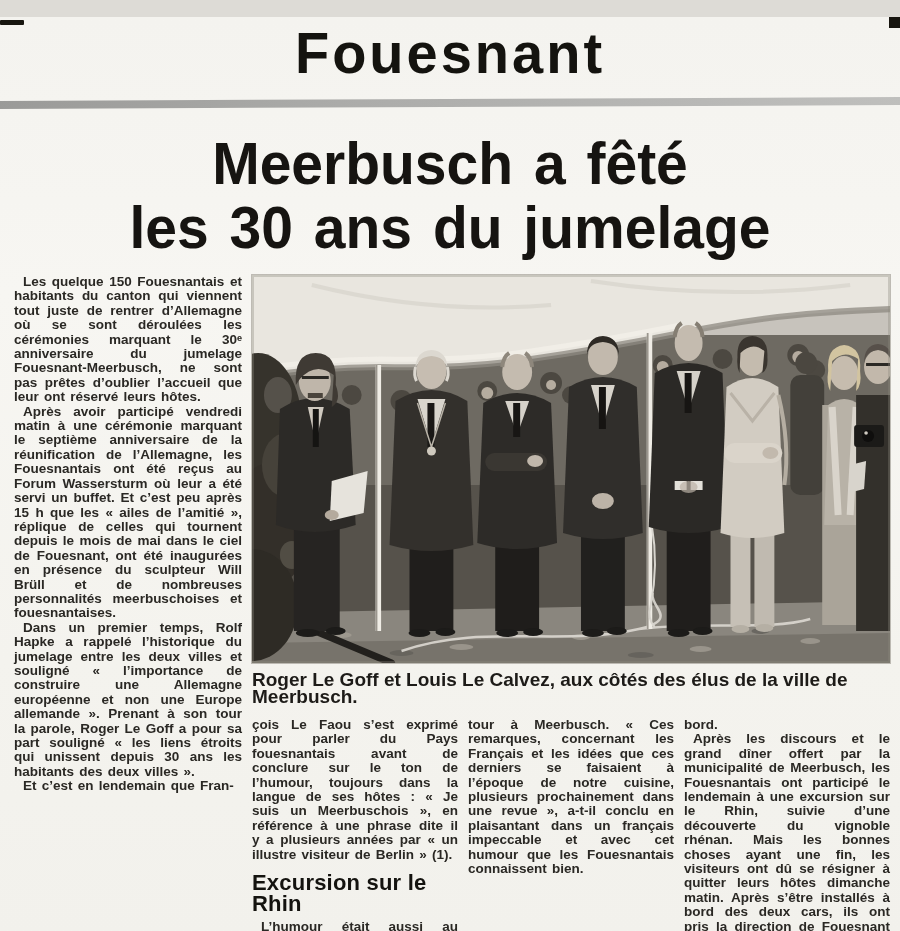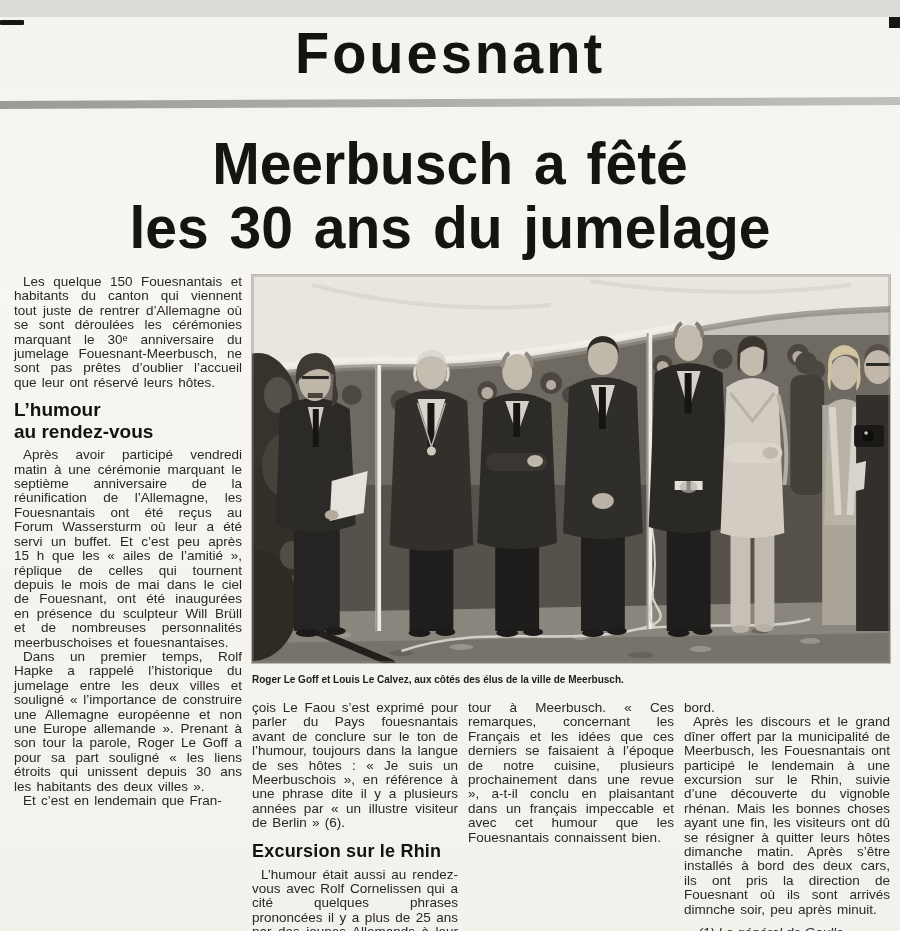--- a/index.html
+++ b/index.html
@@ -25,31 +25,31 @@
     letter-spacing:0px;word-spacing:5px;transform:scaleY(1.03);
   }
   .headline .hl-line{display:block;}
   
   .content{position:absolute;top:258px;left:14px;width:876px;bottom:0;display:flex;}
   .col{min-width:0;}
   .col-1{width:228px;flex:none;margin-right:10px;}
   .right-zone{flex:1;display:flex;flex-direction:column;}
   .body-p{
     margin:0;font-size:13.5px;line-height:14.4px;text-align:justify;
-    text-align-last:left;text-indent:9px;color:#2a2824;word-spacing:1.5px;
+    text-align-last:left;text-indent:9px;color:#2a2824;word-spacing:1.5px;font-weight:bold;
   }
   .subhead{
     margin:9px 0 5px 0;font-size:19px;line-height:22px;font-weight:bold;color:#14130f;
   }
   .subhead .sh-line{display:block;}
-  .subhead-rhin{margin:10px 0 6px 0;font-size:18px;line-height:21px;font-weight:bold;color:#14130f;letter-spacing:.2px;}
+  .subhead-rhin{margin:10px 0 6px 0;font-size:22px;line-height:21px;font-weight:bold;color:#14130f;letter-spacing:.2px;}
   .photo-frame{width:638px;height:388px;flex:none;outline:1px solid rgba(120,115,105,.45);}
   .photo-frame svg{display:block;width:100%;height:100%;}
   .caption{
-    margin:8px 0 0 0;font-size:10px;line-height:17px;font-weight:bold;color:#1d1b18;
+    margin:8px 0 0 0;font-size:19px;line-height:17px;font-weight:bold;color:#1d1b18;
   }
   .cols-row{display:flex;gap:10px;margin-top:13px;flex:1;}
   .cols-row .col{flex:1;}
   .footnote{
     margin:8px 0 0 0;font-size:13.5px;line-height:15px;font-style:italic;
     text-indent:14px;color:#2a2824;text-align:left;
   }
   
   .artifact-tl{position:absolute;top:3px;left:0;width:24px;height:5px;background:#17150f;border-radius:1px;}
   .artifact-tr{position:absolute;top:0;right:0;width:11px;height:11px;background:#17150f;}
@@ -70,24 +70,20 @@
 
   <h1 class="headline" style="margin:0;">
     <span class="hl-line">Meerbusch a fêté</span>
     <span class="hl-line">les 30 ans du jumelage</span>
   </h1>
 
   <div class="content">
 
     <div class="col col-1">
       <p class="body-p">Les quelque 150 Fouesnantais et habitants du canton qui viennent tout juste de rentrer d’Allemagne où se sont déroulées les cérémonies marquant le 30ᵉ anniversaire du jumelage Fouesnant-Meerbusch, ne sont pas prêtes d’oublier l’accueil que leur ont réservé leurs hôtes.</p>
-      <h3 class="subhead">
-        <span class="sh-line">L’humour</span>
-        <span class="sh-line">au rendez-vous</span>
-      </h3>
       <p class="body-p">Après avoir participé vendredi matin à une cérémonie marquant le septième anniversaire de la réunification de l’Allemagne, les Fouesnantais ont été reçus au Forum Wassersturm où leur a été servi un buffet. Et c’est peu après 15 h que les « ailes de l’amitié », réplique de celles qui tournent depuis le mois de mai dans le ciel de Fouesnant, ont été inaugurées en présence du sculpteur Will Brüll et de nombreuses personnalités meerbuschoises et fouesnantaises.</p>
       <p class="body-p">Dans un premier temps, Rolf Hapke a rappelé l’historique du jumelage entre les deux villes et souligné « l’importance de construire une Allemagne européenne et non une Europe allemande ». Prenant à son tour la parole, Roger Le Goff a pour sa part souligné « les liens étroits qui unissent depuis 30 ans les habitants des deux villes ».</p>
       <p class="body-p">Et c’est en lendemain que Fran-</p>
     </div>
 
     <div class="right-zone">
 
       <figure class="photo-frame" style="margin:0;">
         <svg viewBox="0 0 640 388" preserveAspectRatio="none" role="img">
 
@@ -279,21 +275,21 @@
           </g>
 
           <rect x="1" y="1" width="638" height="386" fill="none" stroke="#8d897f" stroke-width="2" opacity="0.35"></rect>
         </svg>
       </figure>
 
       <figcaption class="caption">Roger Le Goff et Louis Le Calvez, aux côtés des élus de la ville de Meerbusch.</figcaption>
 
       <div class="cols-row">
         <div class="col">
-          <p class="body-p" style="text-indent:0;">çois Le Faou s’est exprimé pour parler du Pays fouesnantais avant de conclure sur le ton de l’humour, toujours dans la langue de ses hôtes : « Je suis un Meerbuschois », en référence à une phrase dite il y a plusieurs années par « un illustre visiteur de Berlin » (6).</p>
+          <p class="body-p" style="text-indent:0;">çois Le Faou s’est exprimé pour parler du Pays fouesnantais avant de conclure sur le ton de l’humour, toujours dans la langue de ses hôtes : « Je suis un Meerbuschois », en référence à une phrase dite il y a plusieurs années par « un illustre visiteur de Berlin » (1).</p>
           <h3 class="subhead-rhin">Excursion sur le Rhin</h3>
           <p class="body-p">L’humour était aussi au rendez-vous avec Rolf Cornelissen qui a cité quelques phrases prononcées il y a plus de 25 ans par des jeunes Allemands à leur re-</p>
         </div>
         <div class="col">
           <p class="body-p" style="text-indent:0;">tour à Meerbusch. « Ces remarques, concernant les Français et les idées que ces derniers se faisaient à l’époque de notre cuisine, plusieurs prochainement dans une revue », a-t-il conclu en plaisantant dans un français impeccable et avec cet humour que les Fouesnantais connaissent bien.</p>
         </div>
         <div class="col">
           <p class="body-p" style="text-indent:0;">bord.</p>
           <p class="body-p">Après les discours et le grand dîner offert par la municipalité de Meerbusch, les Fouesnantais ont participé le lendemain à une excursion sur le Rhin, suivie d’une découverte du vignoble rhénan. Mais les bonnes choses ayant une fin, les visiteurs ont dû se résigner à quitter leurs hôtes dimanche matin. Après s’être installés à bord des deux cars, ils ont pris la direction de Fouesnant où ils sont arrivés dimnche soir, peu après minuit.</p>
           <p class="footnote">(1) Le général de Gaulle (NDLR).</p>

